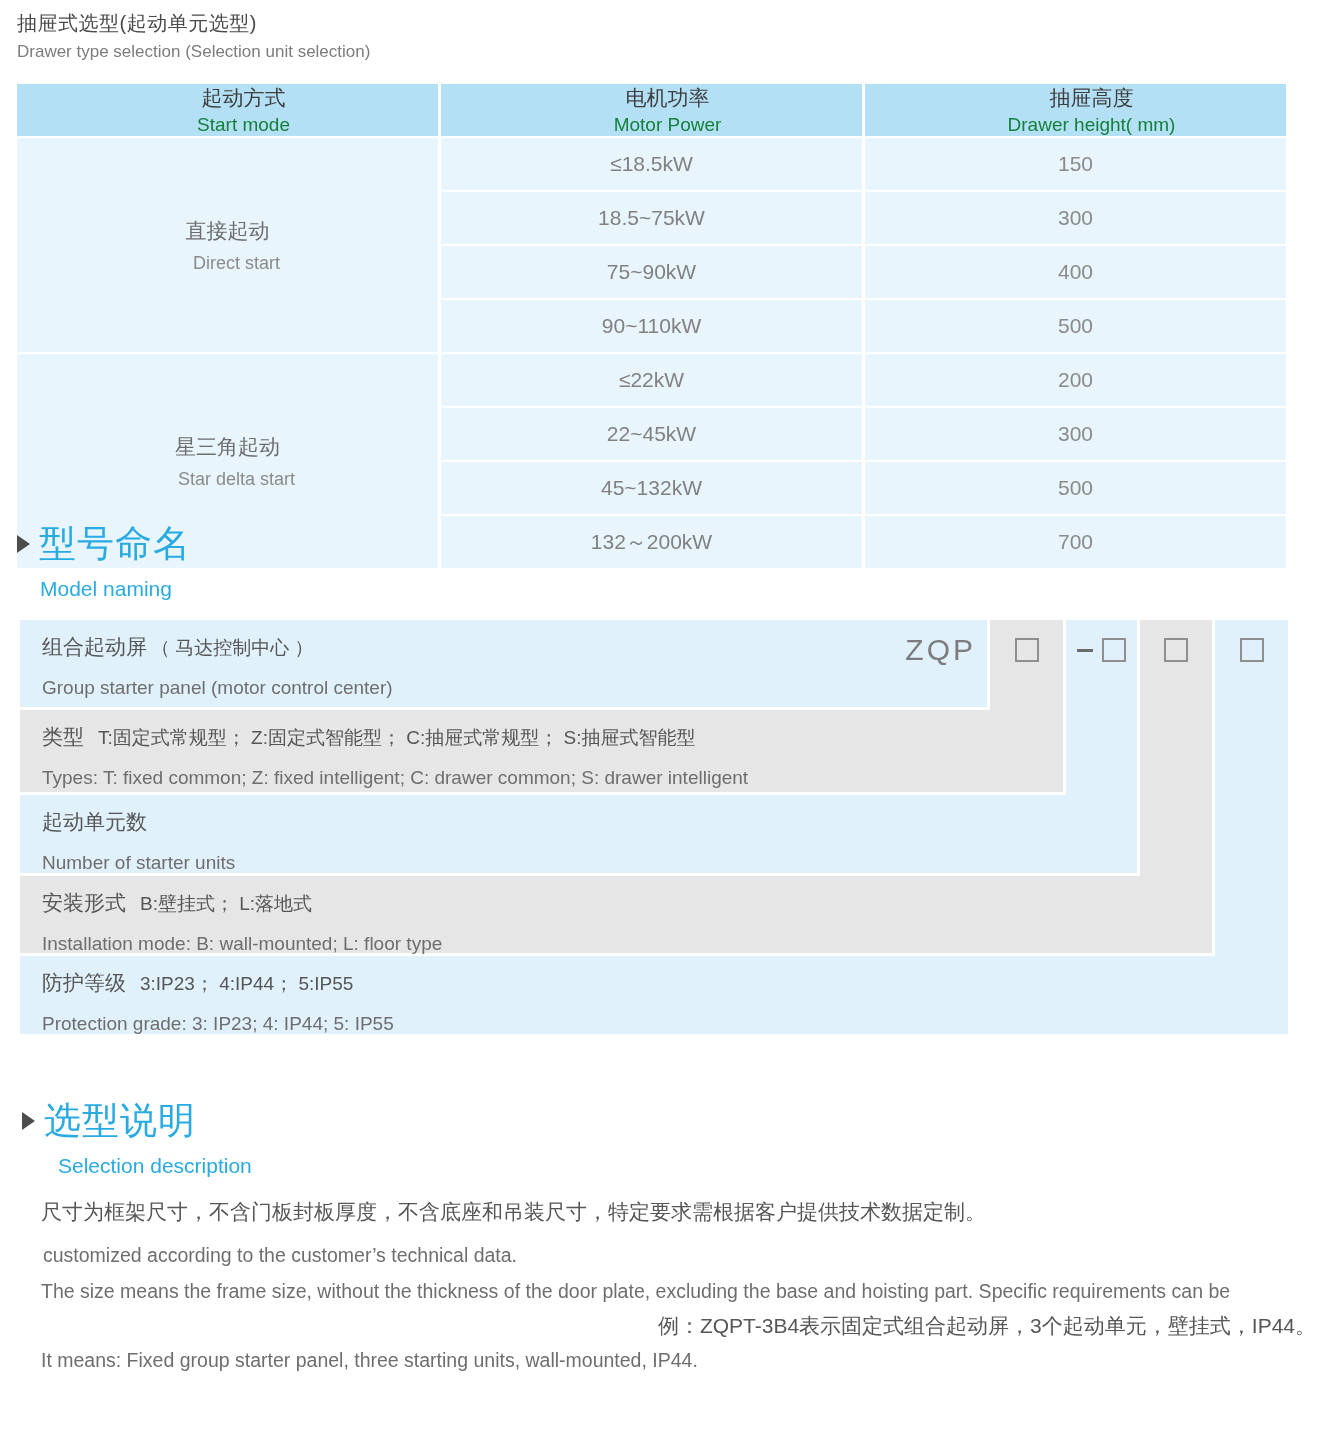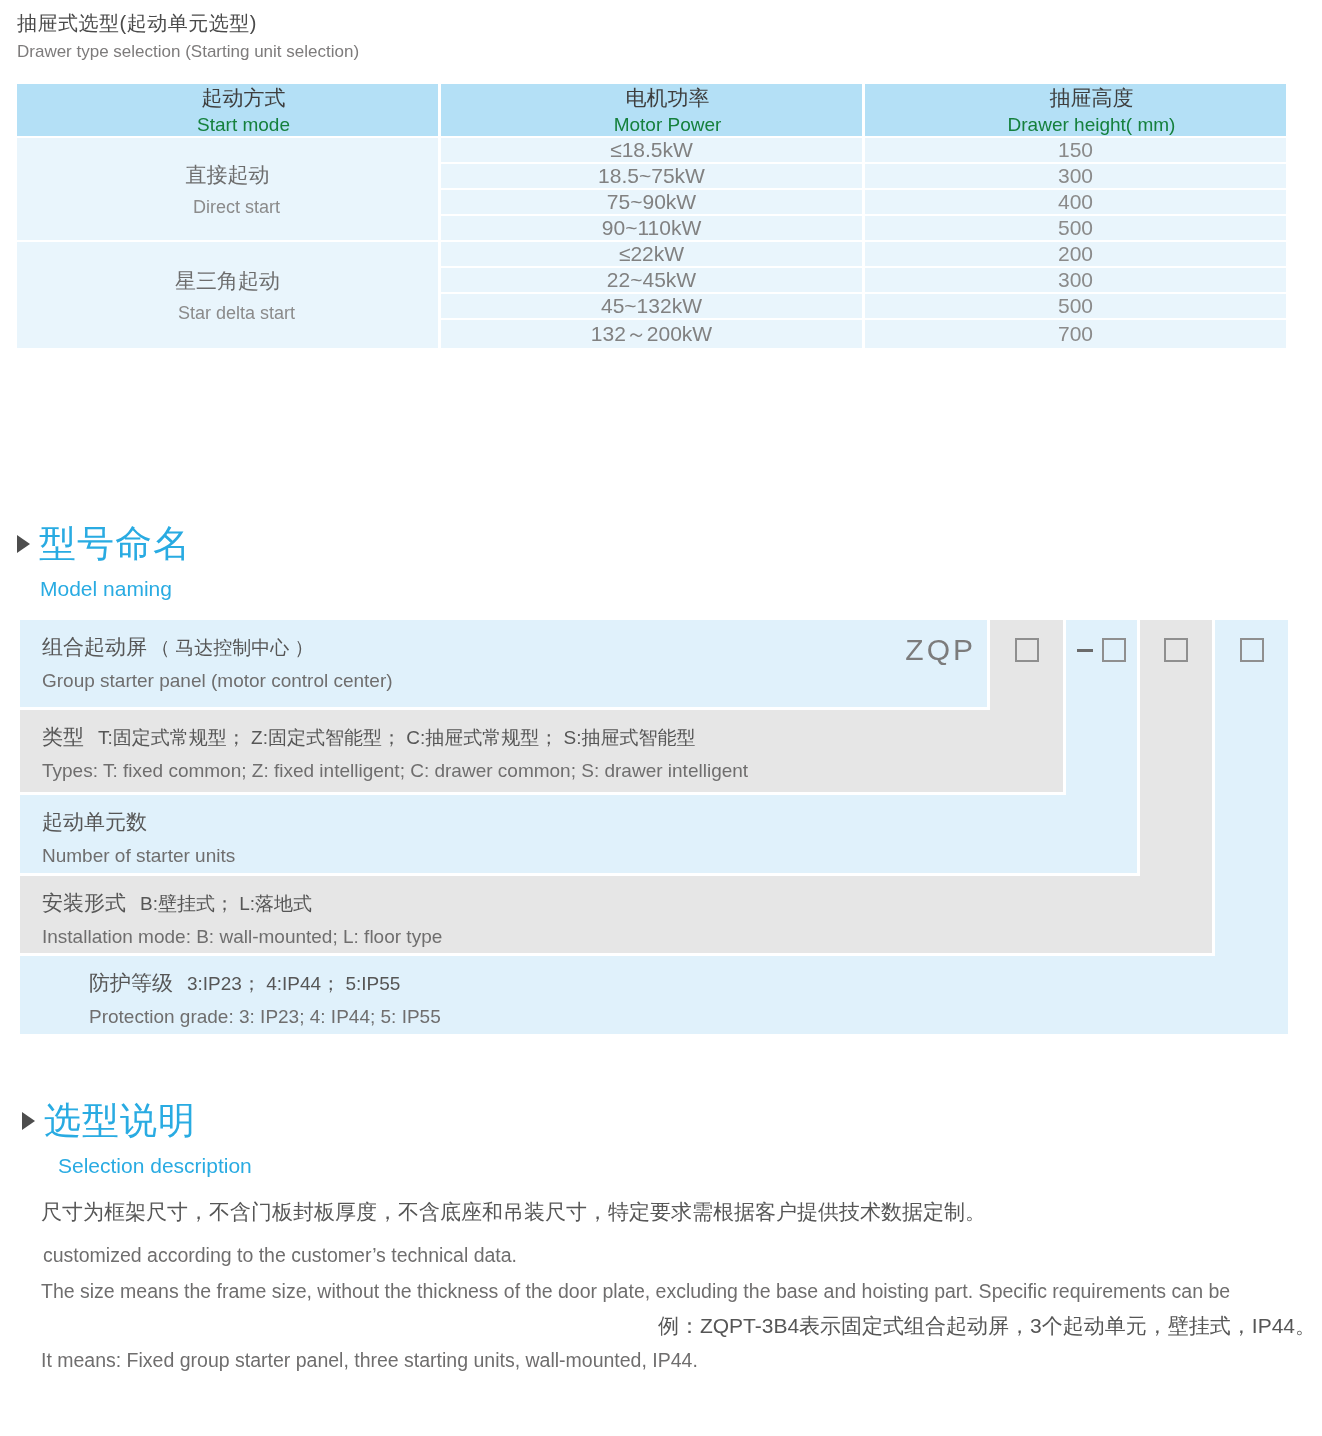--- a/index.html
+++ b/index.html
@@ -12,21 +12,21 @@
   .page-title .cn { font-size:20px; color:#4a4a4a; letter-spacing:0.5px; }
   .page-title .en { font-size:17px; color:#7d7b7b; margin-top:5px; }
 
   
   .sel-table-wrap { position:absolute; left:14px; top:82px; }
   table.sel { border-collapse:separate; border-spacing:3px 2px; }
   table.sel th, table.sel td { text-align:center; vertical-align:middle; }
   table.sel th { width:421px; height:52px; background:#b4e0f6; font-weight:normal;padding-left:32px; }
   table.sel th .cn { font-size:21px; color:#3e3e3e; }
   table.sel th .en { font-size:19px; color:#15803d; margin-top:2px; }
-  table.sel td { height:24px; background:#e9f5fc; font-size:21px; color:#818181; }
+  table.sel td { height:52px; background:#e9f5fc; font-size:21px; color:#818181; }
   table.sel td.mode .cn { font-size:21px; color:#6d6d6d; }
   table.sel td.mode .en { font-size:18px; color:#8b8b8b; margin-top:8px;padding-left:18px; }
   table.sel td.num { color:#8a8a8a; }
 
   
   .section-head { position:absolute; }
   .section-head .row1 { display:flex; align-items:center; }
   .tri { width:0; height:0; border-left:13px solid #4d4d4d;
          border-top:9px solid transparent; border-bottom:9px solid transparent;
          margin-right:9px; }
@@ -36,21 +36,21 @@
   
   #diagram { position:absolute; left:20px; top:620px; width:1268px; height:334px; }
   .dg { position:absolute; }
   .bg-blue { background:#e0f1fb; }
   .bg-gray { background:#e6e6e6; }
   .dg-row { left:0; }
   .dg-row .txt { padding:13px 0 0 22px; }
   .dg-row .cn { font-size:21px; color:#565656; }
   .dg-row .cn .term { font-size:21px; }
   .dg-row .cn .detail { font-size:19px; margin-left:14px; }
-  .dg-row .en { font-size:19px; color:#6f6e6e; margin-top:9px; }
+  .dg-row .en { font-size:19px; color:#6f6e6e; margin-top:16px; }
   .code-cell { position:absolute; display:flex; align-items:center; justify-content:center; top:8px; height:44px; }
   .zqp { position:absolute; left:855px; width:105px; top:8px; height:44px;
          display:flex; align-items:center; justify-content:flex-end;
          font-size:30px; color:#7c7c7c; letter-spacing:3px; padding-right:4px; }
   .code-box { width:24px; height:24px; border:2px solid #8f8f8f; background:transparent; }
   .dash { width:16px; height:3px; background:#6b6b6b; margin-right:9px; }
 
   
   .desc { position:absolute; left:41px; top:1198px; width:1275px; }
   .desc .cn { font-size:21px; color:#565656; white-space:nowrap; }
@@ -60,21 +60,21 @@
   .desc .l3 { margin-left:2px; margin-bottom:13px; }
   .desc .l4 { margin-bottom:9px;text-align:right; }
 </style>
 </head>
 <body>
 
 <div id="canvas">
 
   <div class="page-title">
     <div class="cn">抽屉式选型(起动单元选型)</div>
-    <div class="en">Drawer type selection (Starting unit selection)</div>
+    <div class="en">Drawer type selection (Selection unit selection)</div>
   </div>
 
   <div class="sel-table-wrap">
     <table class="sel">
       <tbody>
           <tr>
         <th>
           <div class="cn">起动方式</div>
           <div class="en">Start mode</div>
         </th>
@@ -160,21 +160,21 @@
         <div class="cn"><span class="term">起动单元数</span></div>
         <div class="en">Number  of  starter  units</div>
       </div>
     </div>
     <div class="dg dg-row bg-gray" style="top:256px; width:1192px; height:77px;">
       <div class="txt">
         <div class="cn"><span class="term">安装形式</span><span class="detail">B:壁挂式； L:落地式</span></div>
         <div class="en">Installation mode: B: wall-mounted; L: floor type</div>
       </div>
     </div>
-    <div class="dg dg-row bg-blue" style="top:336px; width:1268px; height:78px;padding-left:47px;">
+    <div class="dg dg-row bg-blue" style="top:336px; width:1268px; height:78px;">
       <div class="txt">
         <div class="cn"><span class="term">防护等级</span><span class="detail">3:IP23； 4:IP44； 5:IP55</span></div>
         <div class="en">Protection grade:  3: IP23; 4: IP44; 5: IP55</div>
       </div>
     </div>
 
     <div class="dg bg-gray" style="left:970px; top:0; width:73px; height:95px;"></div>
     <div class="dg bg-blue" style="left:1046px; top:0; width:71px; height:180px;"></div>
     <div class="dg bg-gray" style="left:1120px; top:0; width:72px; height:261px;"></div>
     <div class="dg bg-blue" style="left:1195px; top:0; width:73px; height:341px;"></div>

